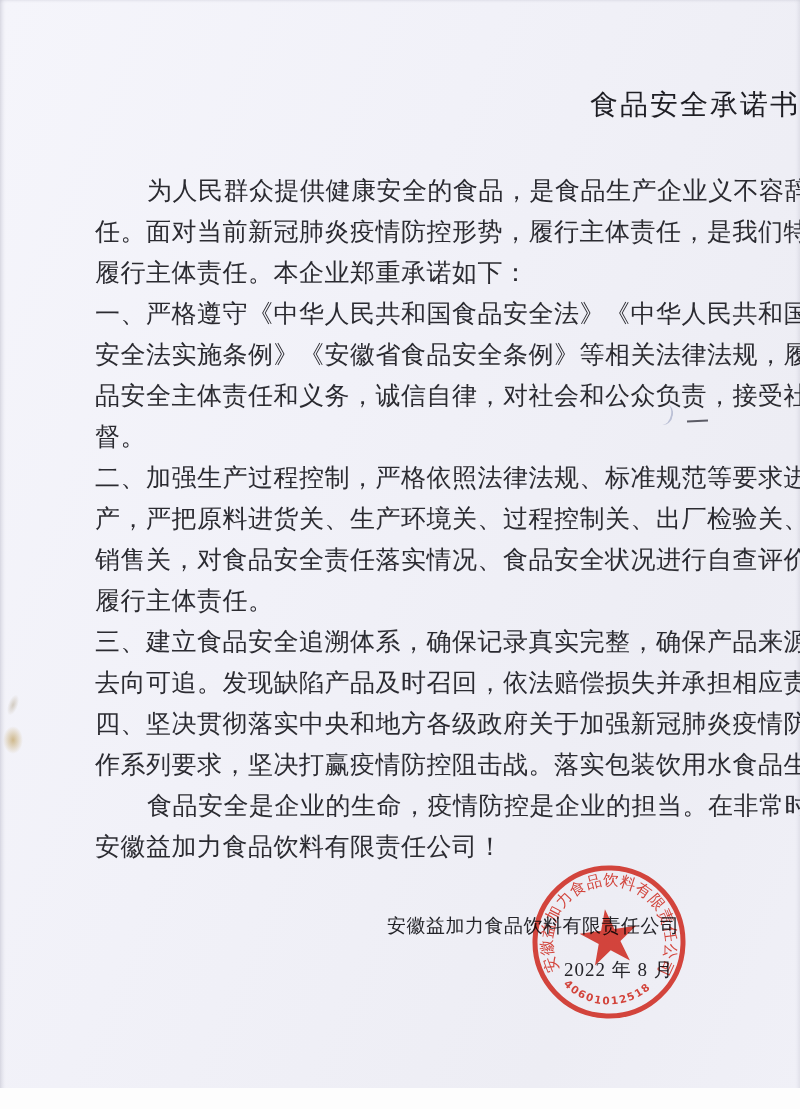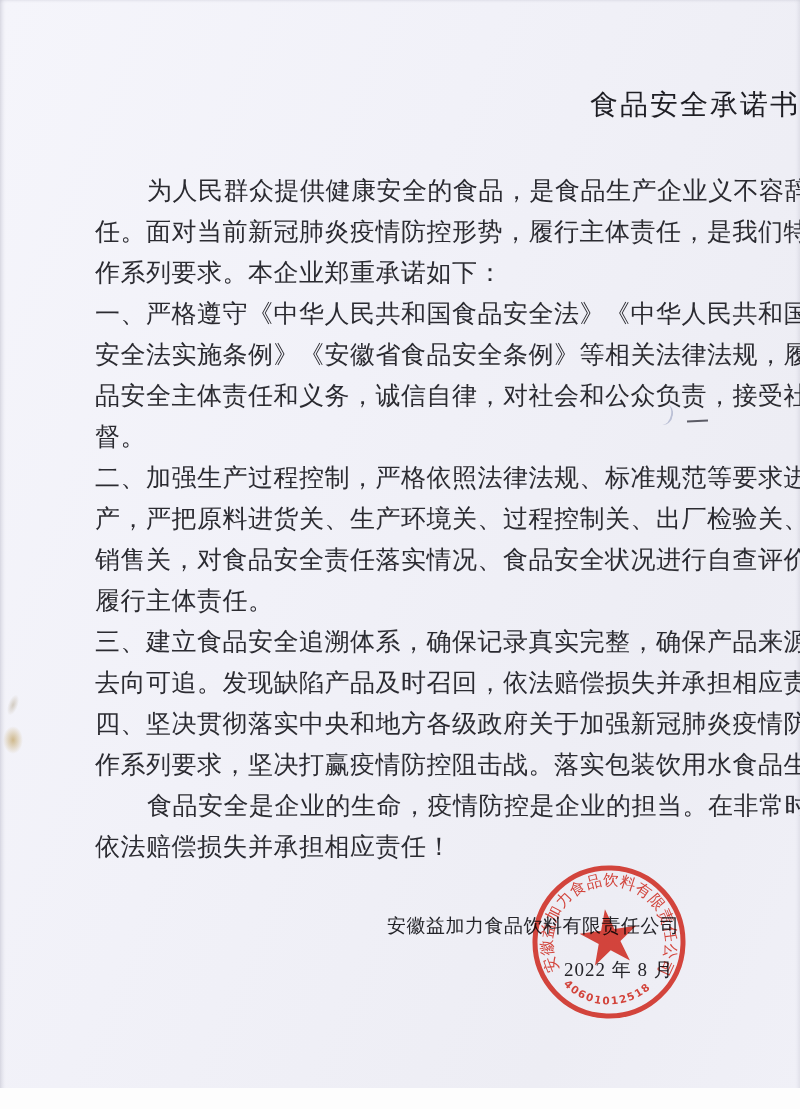--- a/index.html
+++ b/index.html
@@ -54,35 +54,35 @@
 </head>
 <body>
 
 <div class="page">
 
   <div class="doc-title">食品安全承诺书</div>
 
   <div class="body-text">
     <div class="line indent">为人民群众提供健康安全的食品，是食品生产企业义不容辞的责</div>
     <div class="line">任。面对当前新冠肺炎疫情防控形势，履行主体责任，是我们特殊时</div>
-    <div class="line">作系列要求。本企业郑重承诺如下：</div>
+    <div class="line">履行主体责任。本企业郑重承诺如下：</div>
     <div class="line">一、严格遵守《中华人民共和国食品安全法》《中华人民共和国食品</div>
     <div class="line">安全法实施条例》《安徽省食品安全条例》等相关法律法规，履行食</div>
     <div class="line">品安全主体责任和义务，诚信自律，对社会和公众负责，接受社会监</div>
     <div class="line">督。</div>
     <div class="line">二、加强生产过程控制，严格依照法律法规、标准规范等要求进行生</div>
     <div class="line">产，严把原料进货关、生产环境关、过程控制关、出厂检验关、贮存</div>
     <div class="line">销售关，对食品安全责任落实情况、食品安全状况进行自查评价，保</div>
     <div class="line">履行主体责任。</div>
     <div class="line">三、建立食品安全追溯体系，确保记录真实完整，确保产品来源可查、</div>
     <div class="line">去向可追。发现缺陷产品及时召回，依法赔偿损失并承担相应责任。</div>
     <div class="line">四、坚决贯彻落实中央和地方各级政府关于加强新冠肺炎疫情防控工</div>
     <div class="line">作系列要求，坚决打赢疫情防控阻击战。落实包装饮用水食品生产经</div>
     <div class="line indent">食品安全是企业的生命，疫情防控是企业的担当。在非常时期，</div>
-    <div class="line">依法赔偿损失并承担相应责任！</div>
+    <div class="line">安徽益加力食品饮料有限责任公司！</div>
   </div>
 
   <div class="sig-company">安徽益加力食品饮料有限责任公司</div>
   <div class="sig-date">2022 年 8 月</div>
 
   <svg class="stamp" viewBox="0 0 160 160" xmlns="http://www.w3.org/2000/svg">
     <defs>
       <path id="ringTextPath" d="M 28.3 104.1 A 57 57 0 1 1 131.7 104.1" fill="none"></path>
       <path id="serialPath" d="M 33.8 121.8 A 62 62 0 0 0 126.2 121.8" fill="none"></path>
     </defs>

